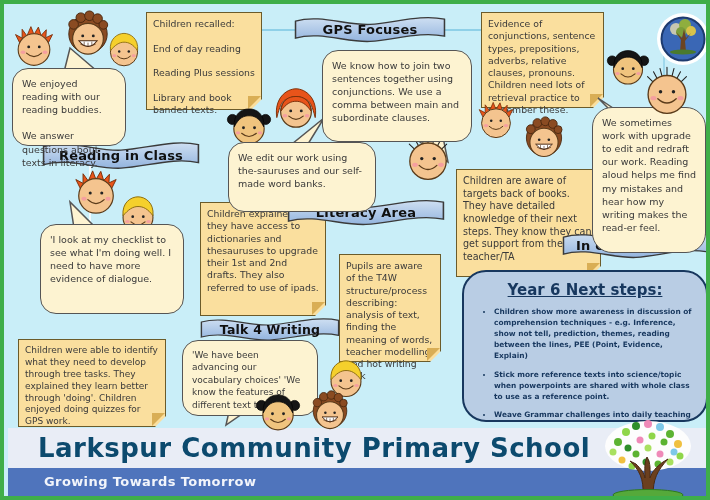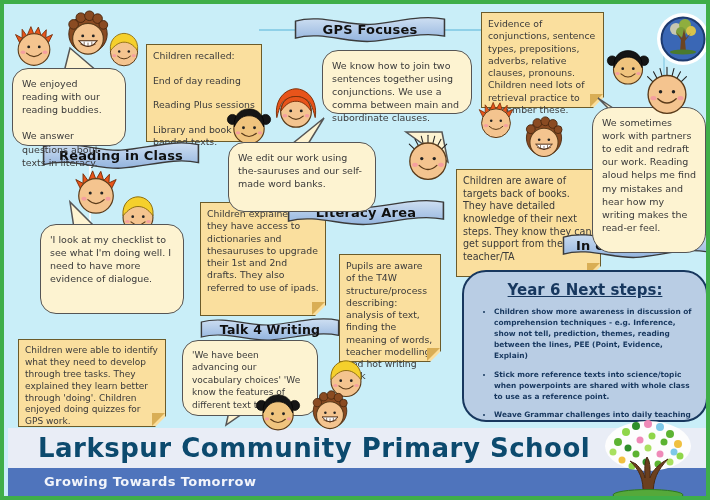--- a/index.html
+++ b/index.html
@@ -129,21 +129,21 @@
           <ellipse cx="75" cy="67" rx="5.5" ry="4" fill="#f59f9f"></ellipse>
         <path d="M33,68 Q50,84 67,68" fill="none" stroke="#5a3b1a" stroke-width="2.5" stroke-linecap="round"></path>
       </symbol>
     </defs>
   </svg>
 
   <div class="hline"></div>
   <div class="vline1"></div>
   <div class="vline2"></div>
 
-  <div class="note" style="left:142px;top:8px;width:116px;height:98px;box-sizing:border-box;margin-top:32px;">Children recalled:
+  <div class="note" style="left:142px;top:8px;width:116px;height:98px;box-sizing:border-box;">Children recalled:
 
 End of day reading
 
 Reading Plus sessions
 
 Library and book banded texts.</div>
   <div class="note" style="left:477px;top:8px;width:123px;height:96px;box-sizing:border-box;">Evidence of conjunctions, sentence types, prepositions, adverbs, relative clauses, pronouns.  Children need lots of retrieval practice to remember these.</div>
   <div class="note" style="left:452px;top:165px;width:145px;height:108px;box-sizing:border-box;font-size:9.6px;">Children are aware of targets back of books.  They have detailed knowledge of their next steps.  They know they can get support from the teacher/TA</div>
   <div class="note" style="left:196px;top:198px;width:126px;height:114px;box-sizing:border-box;">Children explained the they have access to dictionaries and thesauruses to upgrade their 1st and 2nd drafts.  They also referred to use of ipads.</div>
   <div class="note" style="left:14px;top:335px;width:148px;height:88px;box-sizing:border-box;font-size:9px;">Children were able to identify what they need to develop through tree tasks.  They explained they learn better through 'doing'.  Children enjoyed doing quizzes for GPS work.</div>
@@ -195,24 +195,24 @@
   <svg class="tail" style="left:586px;top:88px;" width="52" height="36">
       <polygon points="34,32 50,34 8,6"></polygon>
     </svg>
   <svg class="tail" style="left:212px;top:400px;" width="44" height="24">
       <polygon points="14,3 36,3 10,21"></polygon>
     </svg>
 
   <div class="bubble" style="left:8px;top:64px;width:114px;height:78px;box-sizing:border-box;">We enjoyed reading with our reading buddies.
 
 We answer questions about texts in literacy.</div>
-  <div class="bubble" style="left:318px;top:46px;width:150px;height:64px;box-sizing:border-box;">We know how to join two sentences together using conjunctions.  We use a comma between main and subordinate clauses.</div>
+  <div class="bubble" style="left:318px;top:46px;width:150px;height:92px;box-sizing:border-box;">We know how to join two sentences together using conjunctions.  We use a comma between main and subordinate clauses.</div>
   <div class="bubble" style="left:224px;top:138px;width:148px;height:70px;box-sizing:border-box;">We edit our work using the-sauruses and our self-made word banks.</div>
   <div class="bubble" style="left:36px;top:220px;width:144px;height:90px;box-sizing:border-box;">'I look at my checklist to see what I'm doing well.  I need to have more evidence of dialogue.</div>
-  <div class="bubble" style="left:588px;top:103px;width:114px;height:146px;box-sizing:border-box;border-radius:20px;">We sometimes work with partners to edit and redraft our work. Reading aloud helps me find my mistakes and hear how my writing makes the read-er feel.</div>
+  <div class="bubble" style="left:588px;top:103px;width:114px;height:146px;box-sizing:border-box;border-radius:20px;">We sometimes work with upgrade to edit and redraft our work. Reading aloud helps me find my mistakes and hear how my writing makes the read-er feel.</div>
   <div class="bubble" style="left:178px;top:336px;width:136px;height:76px;box-sizing:border-box;font-size:9px;">'We have been advancing our vocabulary choices'  'We know the features of different text types'</div>
 
   <svg class="face" style="left:8px;top:20px;" width="44" height="44">
       <use href="#face-red"></use>
     </svg>
   <svg class="face" style="left:60px;top:6px;" width="48" height="48">
       <use href="#face-curly"></use>
     </svg>
   <svg class="face" style="left:100px;top:25px;" width="40" height="40">
       <use href="#face-blonde"></use>

